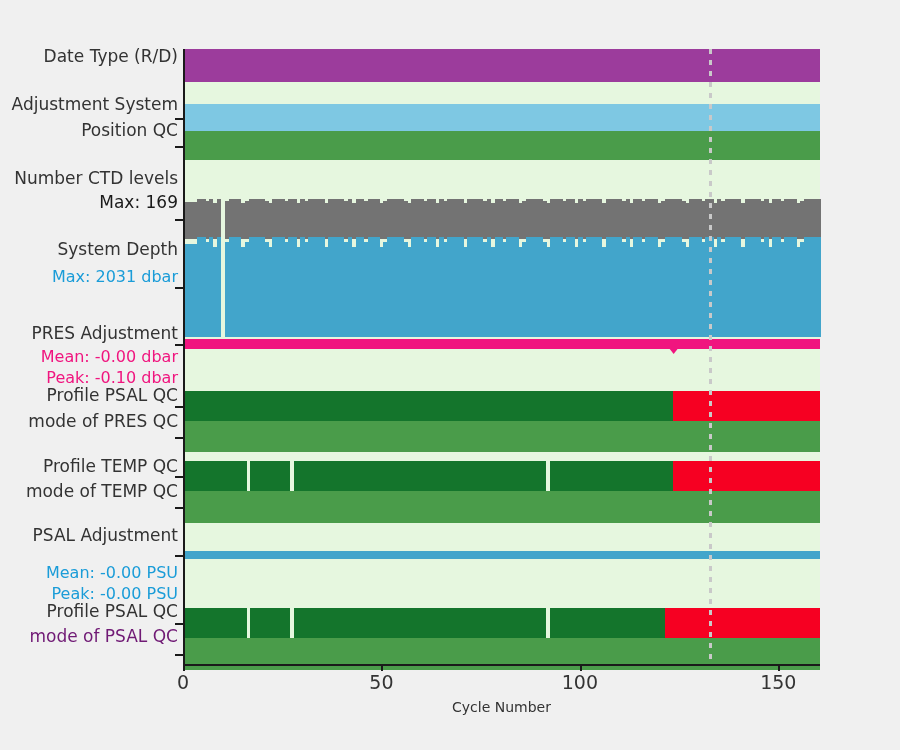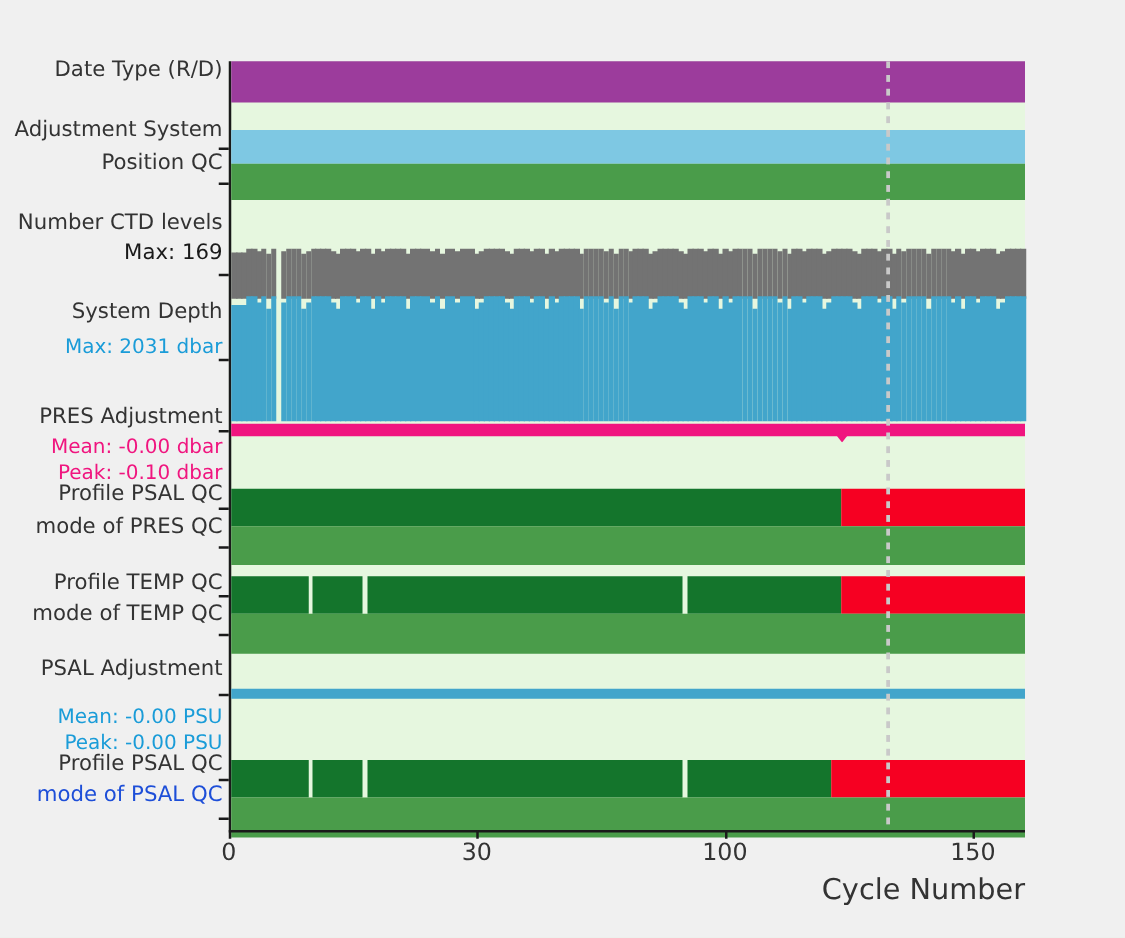--- a/index.html
+++ b/index.html
@@ -109,22 +109,22 @@
     font-size: 19px;
     color: #333333;
     transform: translateX(-50%);
     white-space: nowrap;
   }
   #xaxis-title {
     position: absolute;
     left: 183px;
     width: 637px;
     top: 699px;
-    text-align: right;
-    font-size: 23px;
+    text-align: center;
+    font-size: 14px;
     color: #333333;
   }
   #footer-note {
     position: absolute;
     left: 90px;
     top: 726px;
     font-size: 14px;
     color: #1a1a1a;
     white-space: nowrap;
   }
@@ -526,27 +526,27 @@
       <div class="ylabel sub" style="top: 346px; color: rgb(240, 21, 127); font-size: 16px;">Mean: -0.00 dbar</div>
       <div class="ylabel sub" style="top: 367px; color: rgb(240, 21, 127); font-size: 16px;">Peak: -0.10 dbar</div>
       <div class="ylabel" style="top: 385px; color: rgb(51, 51, 51); font-size: 17px;">Profile PSAL QC</div>
       <div class="ylabel" style="top: 411px; color: rgb(51, 51, 51); font-size: 17px;">mode of PRES QC</div>
       <div class="ylabel" style="top: 456px; color: rgb(51, 51, 51); font-size: 17px;">Profile TEMP QC</div>
       <div class="ylabel" style="top: 481px; color: rgb(51, 51, 51); font-size: 17px;">mode of TEMP QC</div>
       <div class="ylabel" style="top: 525px; color: rgb(51, 51, 51); font-size: 17px;">PSAL Adjustment</div>
       <div class="ylabel sub" style="top: 562px; color: rgb(26, 156, 216); font-size: 16px;">Mean: -0.00 PSU</div>
       <div class="ylabel sub" style="top: 583px; color: rgb(26, 156, 216); font-size: 16px;">Peak: -0.00 PSU</div>
       <div class="ylabel" style="top: 601px; color: rgb(51, 51, 51); font-size: 17px;">Profile PSAL QC</div>
-      <div class="ylabel" style="top: 626px; color: #1d4ed8; font-size: 17px; margin-left: 22px;">mode of PSAL QC</div>
+      <div class="ylabel" style="top: 626px; color: #701a75; font-size: 17px; margin-left: 22px;">mode of PSAL QC</div>
     </div>
   <div id="x-ticks">
       <div class="xtick-line" style="left: 183px;"></div>
       <div class="xtick-label" style="left: 183px;">0</div>
       <div class="xtick-line" style="left: 381.438px;"></div>
-      <div class="xtick-label" style="left: 381.438px;">30</div>
+      <div class="xtick-label" style="left: 381.438px;">50</div>
       <div class="xtick-line" style="left: 579.875px;"></div>
       <div class="xtick-label" style="left: 579.875px;">100</div>
       <div class="xtick-line" style="left: 778.312px;"></div>
       <div class="xtick-label" style="left: 778.312px;">150</div>
     </div>
 
   <div id="xaxis-title">Cycle Number</div>
 
 <div class="tickmark" style="top: 117.5px;"></div>
     <div class="tickmark" style="top: 145.5px;"></div>

